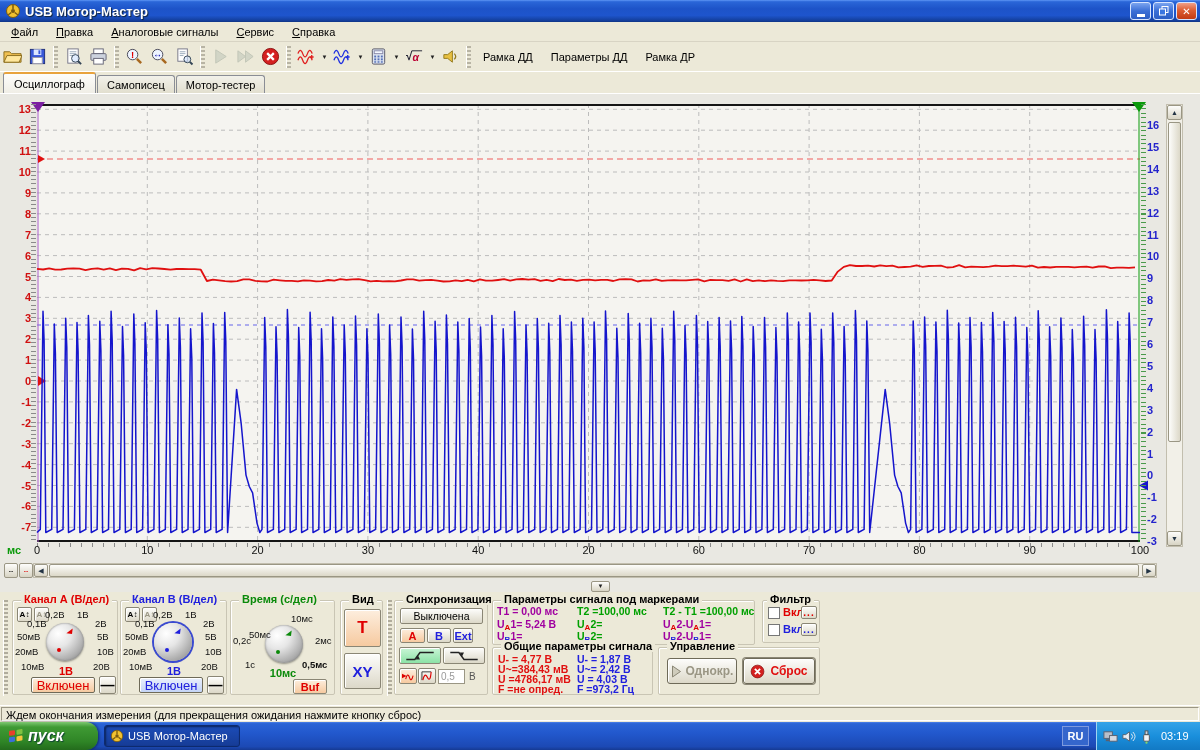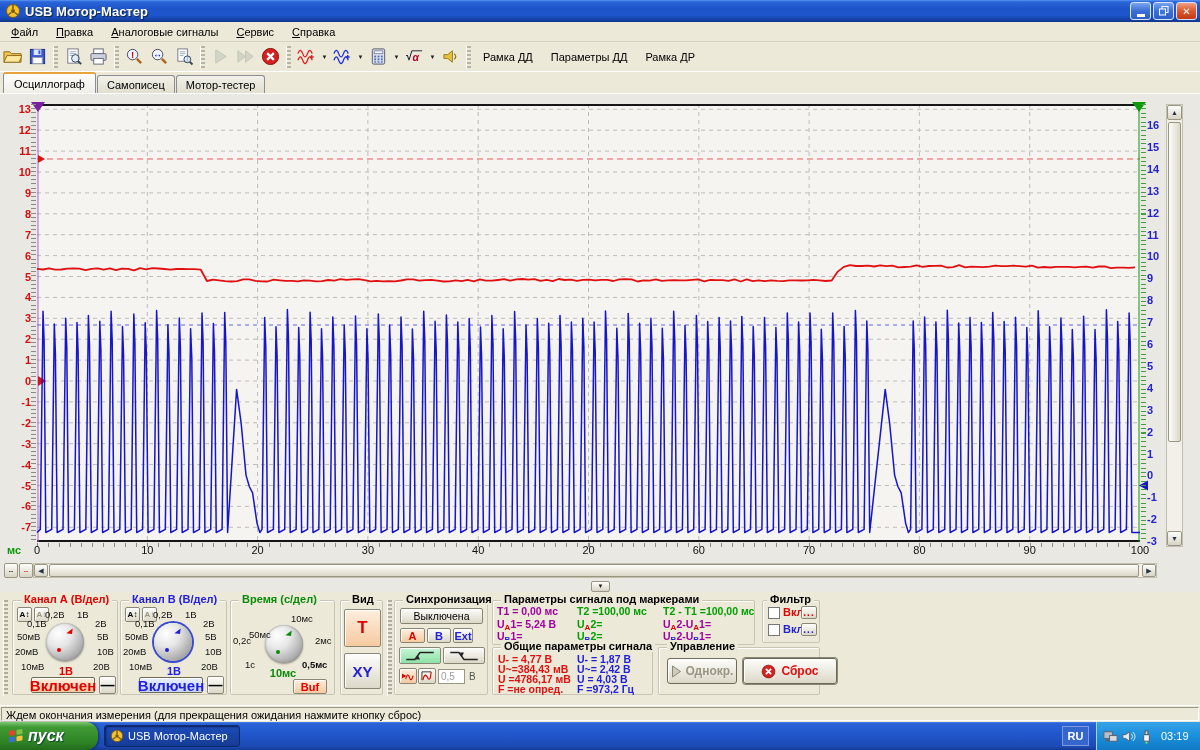--- a/index.html
+++ b/index.html
@@ -74,21 +74,21 @@
   .klabel{position:absolute;font-size:9.5px;color:#111;white-space:nowrap;}
   .knob{position:absolute;left:31px;top:8px;width:38px;height:38px;border-radius:50%;
     background:radial-gradient(circle at 32% 28%,#ffffff 0%,#e6e6e6 35%,#9c9c9c 82%,#7c7c7c 100%);
     box-shadow:0 1px 2px rgba(0,0,0,.4),inset 0 0 2px #777;}
   .kpointer{position:absolute;top:7px;right:8px;width:0;height:0;border:4px solid transparent;transform:rotate(-38deg);}
   .kdot{position:absolute;left:11px;bottom:9px;width:4px;height:4px;border-radius:50%;}
   .pt-a{border-top-color:#e00000;} .pt-a2{background:#e00000;}
   .pt-b{border-top-color:#2020dd;} .pt-b2{background:#2020dd;}
   .pt-t{border-top-color:#0a8a0a;} .pt-t2{background:#0a8a0a;}
   .ksel{position:absolute;font-size:11px;font-weight:bold;text-align:center;width:40px;}
-  .power{font-weight:bold;font-size:15px;border:1px solid #6e6a58;}
+  .power{font-weight:normal;font-size:13px;border:1px solid #6e6a58;}
   .minusbtn{font-weight:bold;font-size:14px;}
   
   .bigT{font-size:17px;font-weight:bold;color:#e00000;}
   .bigXY{font-size:15px;font-weight:bold;color:#2020dd;}
   .srcbtn{font-size:11px;font-weight:bold;}
   .lvlinput{position:absolute;border:1px solid #9a9684;background:#fff;color:#9a9a9a;font-size:10px;padding:1px 2px;}
   
   .mgrid{position:absolute;left:4px;top:4px;display:grid;grid-template-columns:80px 86px 94px;grid-auto-rows:12.5px;font-size:10.5px;font-weight:bold;}
   .mcell{white-space:nowrap;overflow:visible;}
   .sub{font-size:8px;vertical-align:-2px;}
@@ -553,21 +553,21 @@
     </div>
 
     <div class="grp" style="left:658px;top:55px;width:162px;height:48px">
       <span class="gtitle">Управление</span>
       <span class="btn3d ctlbtn disabled" style="left:8px;top:10px;width:70px;height:26px;gap:4px">
         <svg width="11" height="13" viewBox="0 0 11 13">
             <path d="M1.5 1l8 5.5-8 5.5z" fill="#cfccbc" stroke="#8a8675"></path>
           </svg>
         <span>Однокр.</span>
       </span>
-      <span class="btn3d ctlbtn reset" style="left:84px;top:10px;width:94px;height:26px;gap:5px">
+      <span class="btn3d ctlbtn reset" style="left:84px;top:10px;width:72px;height:26px;gap:5px">
         <svg width="15" height="15" viewBox="0 0 20 20">
             <circle cx="10" cy="10" r="8.5" fill="#d42020" stroke="#881010"></circle>
             <path d="M6.5 6.5l7 7M13.5 6.5l-7 7" stroke="#fff" stroke-width="2.4"></path>
           </svg>
         <span>Сброс</span>
       </span>
     </div>
 
     <div class="grp" style="left:762px;top:8px;width:58px;height:43px">
       <span class="gtitle" style="left:4px">Фильтр</span>

